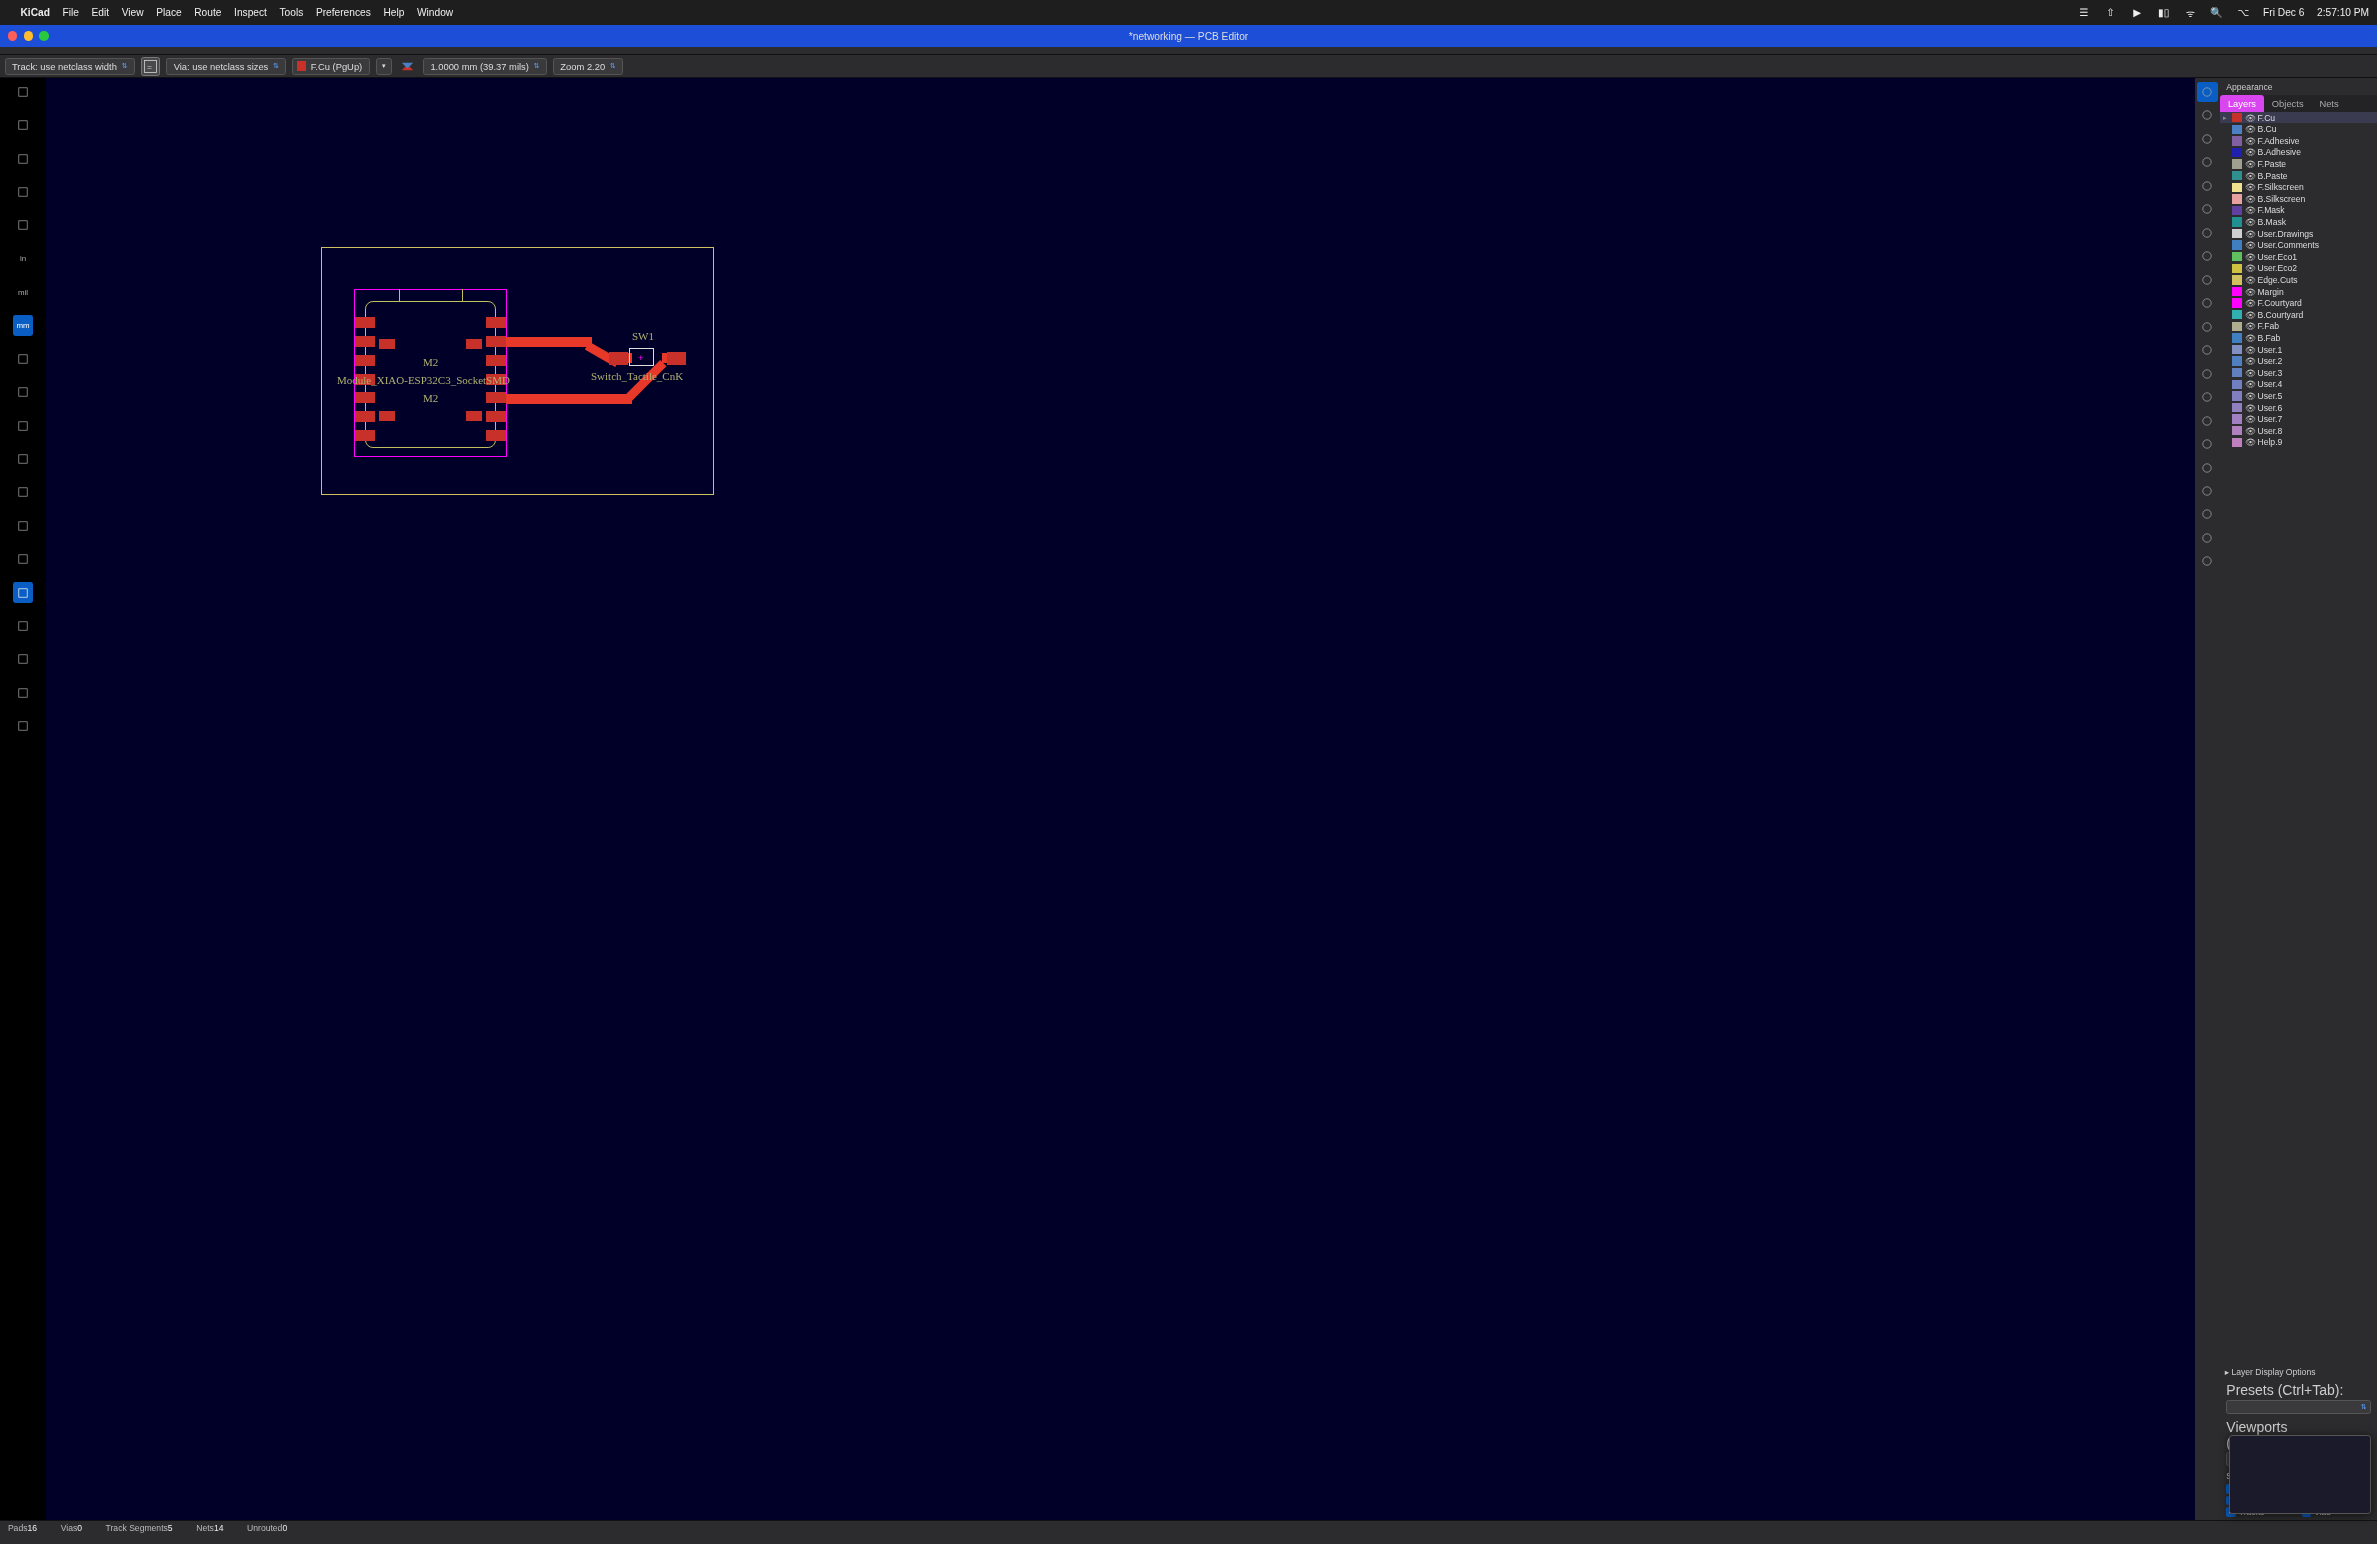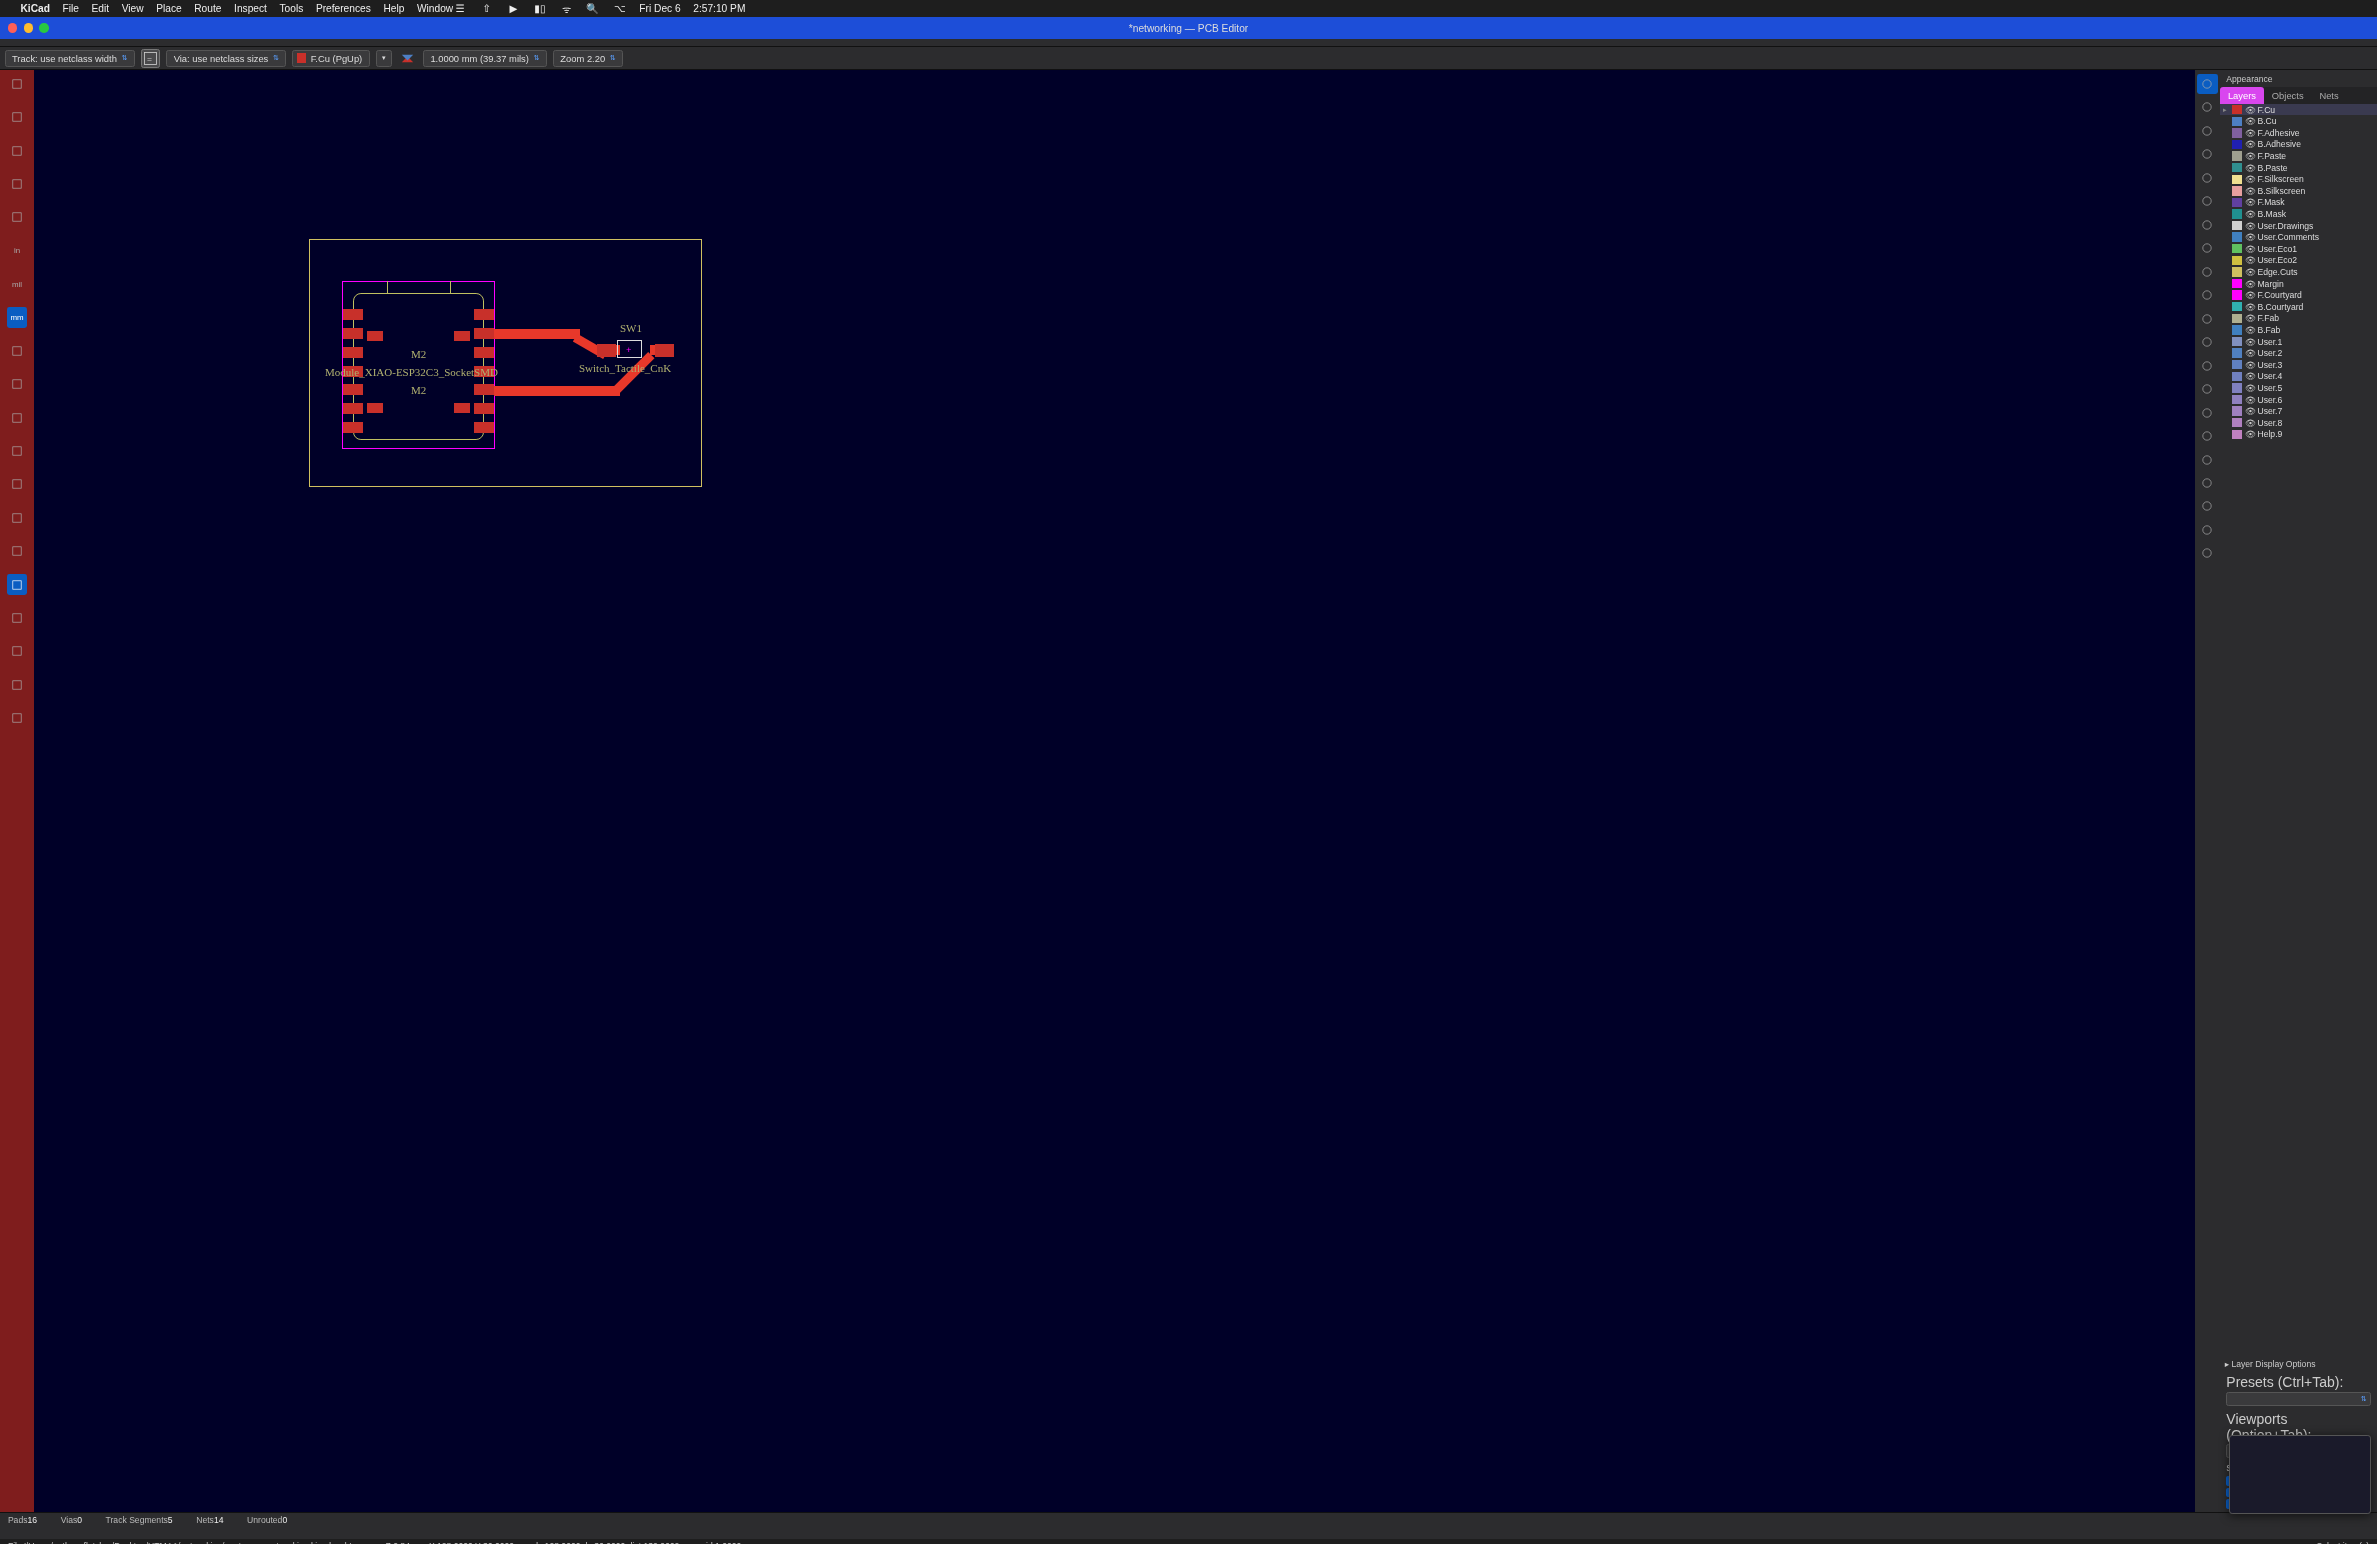--- a/index.html
+++ b/index.html
@@ -1,19 +1,19 @@
 <!DOCTYPE html>
 <html><head>
 <meta charset="utf-8">
 <style>
 * { margin: 0; padding: 0; box-sizing: border-box; font-family: -apple-system, "Helvetica Neue", Arial, sans-serif; user-select: none; }
 html, body { width: 100%; height: 100%; background: #1a1a1c; color: #ddd; overflow: hidden; font-size: 10.2px; }
 
 
-.menubar { height: 17px; background: #1e1e1e; display: flex; align-items: center; padding: 0 7.9px; justify-content: flex-start; }
+.menubar { height: 25px; background: #1e1e1e; display: flex; align-items: center; padding: 0 7.9px; justify-content: space-between; }
 .menubar-left, .menubar-right { display: flex; align-items: center; gap: 12.6px; }
 .menubar-left span, .menubar-right span { font-size: 10.2px; color: #eee; }
 .apple-logo { font-size: 11.8px; }
 .app-name { font-weight: 600; }
 .menubar-right .icon { width: 14px; text-align: center; }
 
 
 .titlebar { height: 22px; background: #1d4ed8; display: flex; align-items: center; position: relative; }
 .traffic { display: flex; gap: 6.3px; margin-left: 7.9px; }
 .traffic div { width: 9.4px; height: 9.4px; border-radius: 50%; }
@@ -30,21 +30,21 @@
 .combo { background: #3a3a3c; border: 0.8px solid #555; border-radius: 2.4px; padding: 1.6px 6.3px; font-size: 9.4px; display: flex; align-items: center; gap: 4.7px; height: 17.3px; }
 .combo .arrow { color: #5a9fff; font-size: 7px; }
 .iconbtn { width: 19px; height: 19px; display: flex; align-items: center; justify-content: center; border-radius: 2.4px; }
 .iconbtn.active { background: #4a4a4c; border: 0.8px solid #777; }
 .layer-swatch { width: 9.4px; height: 9.4px; background: #c8302a; }
 
 
 .main { display: flex; height: calc(100% - 19px - 22px - 7.9px - 23.6px - 15.7px - 14px); }
 
 
-.ltoolbar { width: 34px; background: #7f1d1d; display: flex; flex-direction: column; align-items: center; padding-top: 3.1px; gap: 13px; }
+.ltoolbar { width: 46px; background: #000000; display: flex; flex-direction: column; align-items: center; padding-top: 3.1px; gap: 13px; }
 .ltool { width: 20.4px; height: 20.4px; display: flex; align-items: center; justify-content: center; border-radius: 2.4px; font-size: 8.6px; color: #aaa; }
 .ltool.active { background: #0a5dc2; color: #fff; }
 .ltool svg { width: 14px; height: 14px; }
 
 
 .canvas-wrap { flex: 1; background: #000028; position: relative; overflow: hidden; }
 .board-outline { position: absolute; border: 1.2px solid #d0c060; }
 .courtyard { position: absolute; border: 0.8px solid #ff00ff; }
 .fab-outline { position: absolute; border: 0.8px solid #c0c060; border-radius: 4.7px; }
 .usb-notch { position: absolute; border: 0.8px solid #c0c060; border-top: none; }

